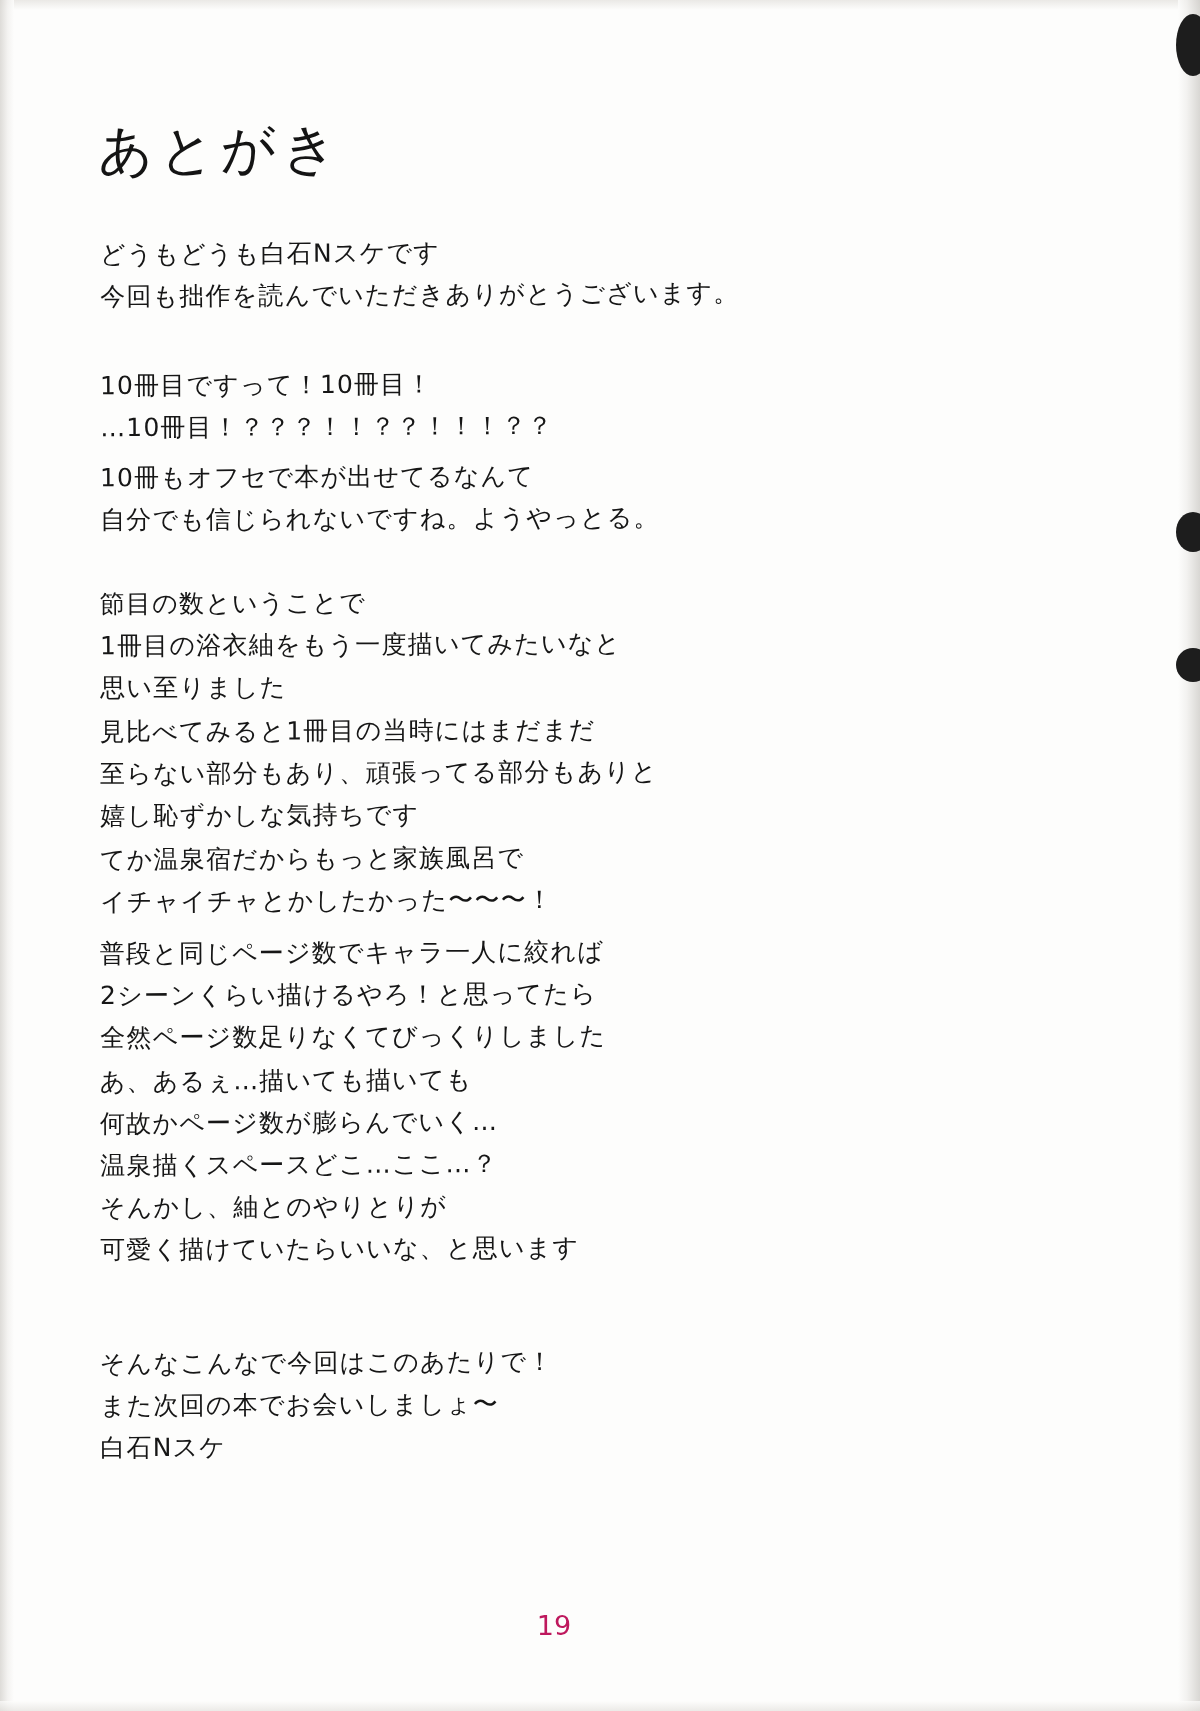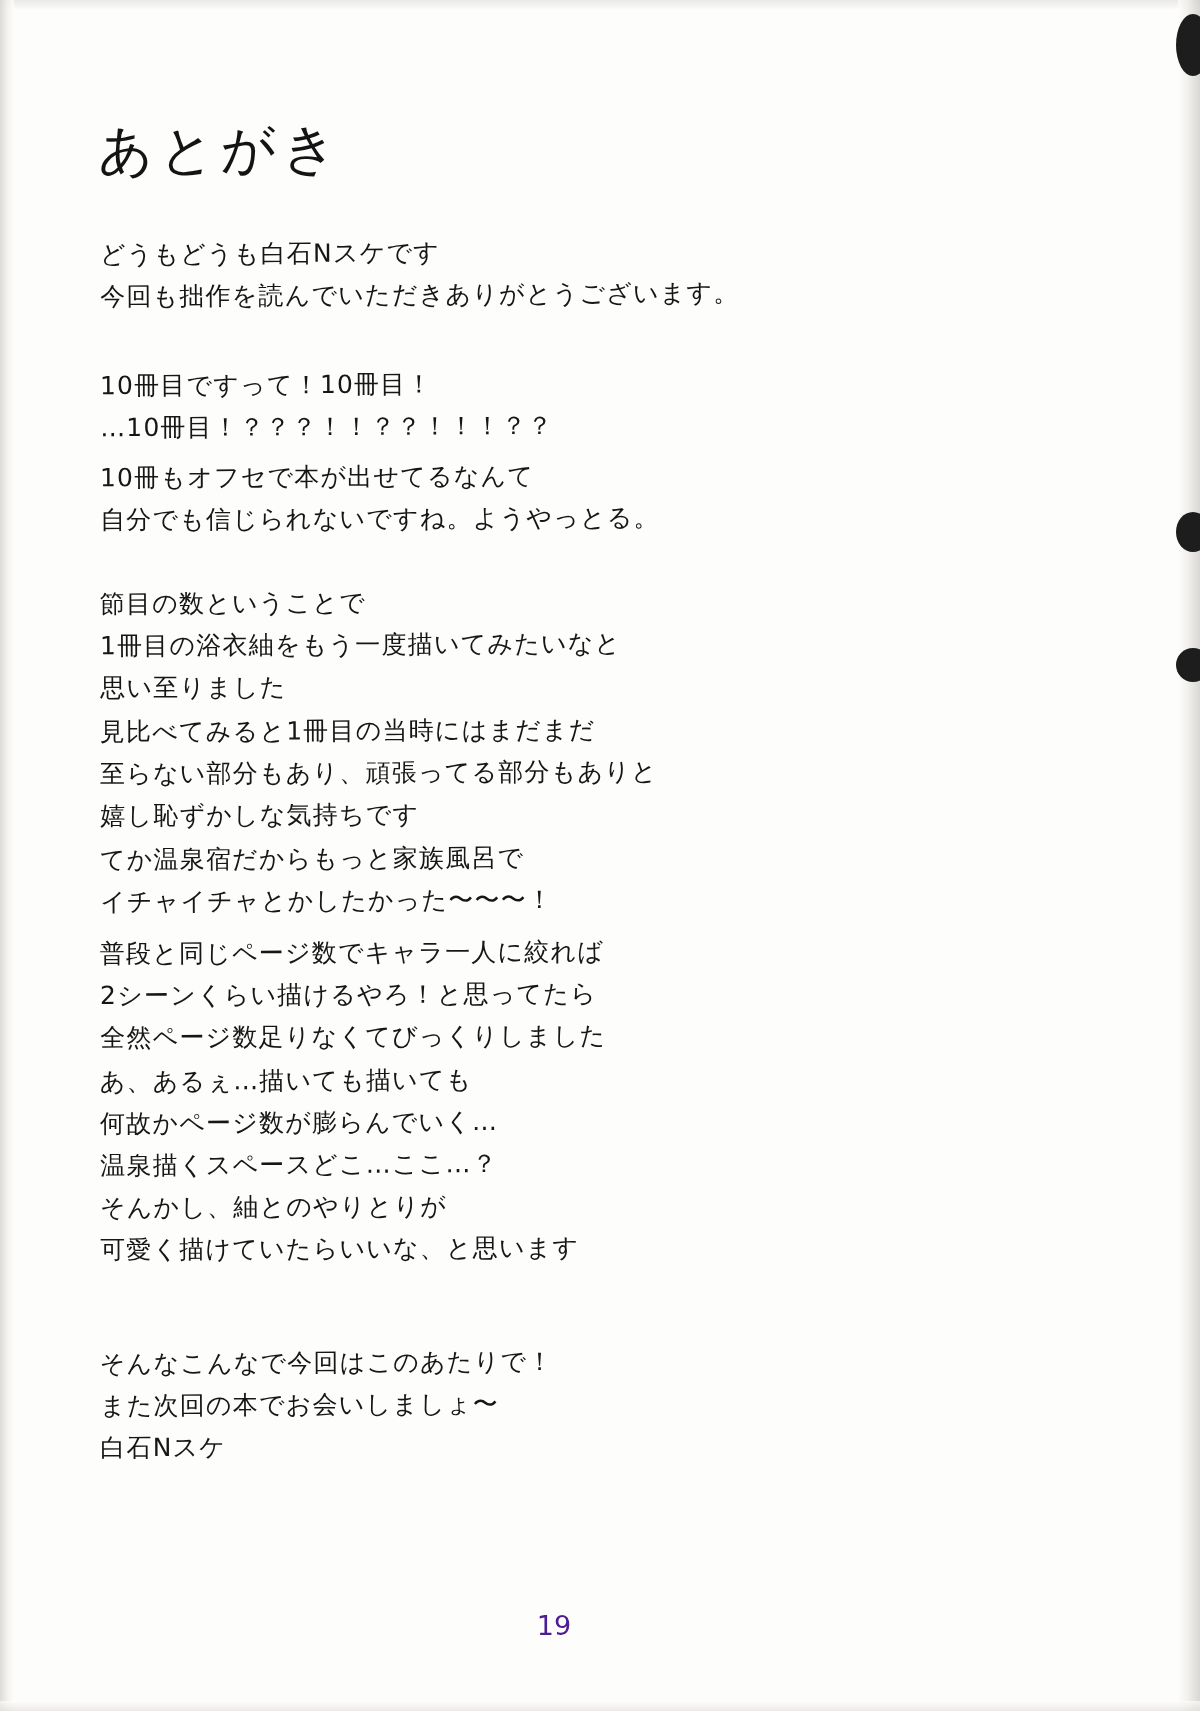--- a/index.html
+++ b/index.html
@@ -105,21 +105,21 @@
   .b9  { top: 1182px; transform: rotate(-0.25deg); }
   .b10 { top: 1338px; transform: rotate(-0.3deg); }
 
   .page-number {
     position: absolute;
     left: 0;
     top: 1606px;
     width: 1108px;
     text-align: center;
     font-size: 27px;
-    color: #4c1d95;
+    color: #be185d;
     font-family: "DejaVu Sans", sans-serif;
   }
 </style>
 </head>
 <body>
 
 <div class="page">
   <div class="edge-top"></div>
   <div class="edge-left"></div>
   <div class="edge-right"></div>

